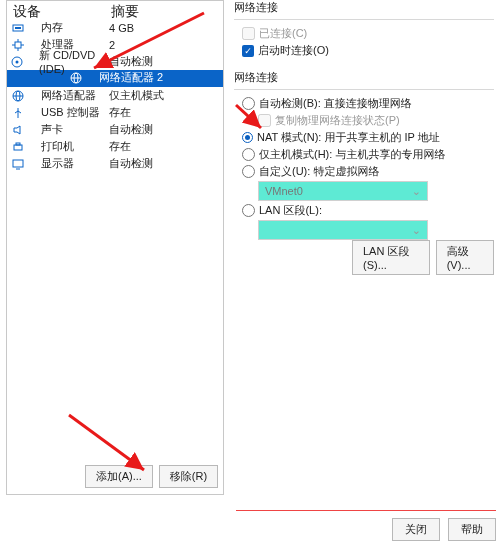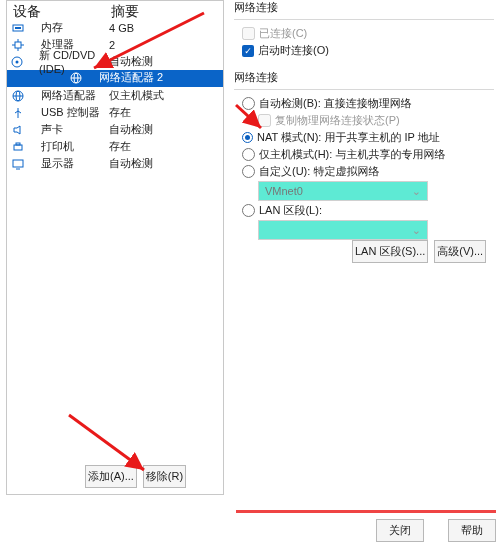--- a/index.html
+++ b/index.html
@@ -7,32 +7,32 @@
   .wrap { position: absolute; left: 6px; top: 0; width: 488px; height: 540px; }
   .left-pane { position: absolute; left: 0; top: 0; width: 218px; height: 495px; border: 1px solid #c8c8c8; background: #fff; }
   .hdr { display: flex; height: 18px; padding: 2px 6px; font-size: 14px; }
   .hdr .c1 { width: 98px; }
   .row { display: flex; align-items: center; height: 17px; padding-left: 4px; font-size: 11px; }
   .row .ic { width: 14px; height: 14px; display: flex; align-items: center; justify-content: center; margin-right: 2px; }
   .row .c1 { width: 96px; display: flex; align-items: center; gap: 14px; }
   .row .c2 { padding-left: 2px; }
   .row.sel { background: #0a64c8; color: #fff; flex-direction: column; }
   .btnbar { position: absolute; left: 78px; bottom: 6px; display: flex; gap: 6px; }
-  .btn { border: 1px solid #b8b8b8; background: #f5f5f5; padding: 3px 2px; font-size: 11px; cursor: default; }
+  .btn { border: 1px solid #b8b8b8; background: #f5f5f5; padding: 3px 10px; font-size: 11px; cursor: default; }
   .btn.wide { padding: 3px 12px; }
   .right-pane { position: absolute; left: 228px; top: 0; width: 260px; }
   .grp-title { font-size: 11px; margin-bottom: 4px; }
   .grp-line { border-top: 1px solid #d8d8d8; margin-bottom: 6px; }
   .opt { display: flex; align-items: center; margin: 2px 0 2px 8px; font-size: 11px; }
   .opt input { margin-right: 4px; }
   .subopt { margin-left: 24px; }
   .select { border: 1px solid #d0d0d0; background: #5eead4; width: 170px; height: 20px; display: flex; align-items: center; padding: 0 6px; font-size: 11px; color: #777; position: relative; }
   .select::after { content: "⌄"; position: absolute; right: 6px; color: #999; }
   .right-btns { position: absolute; left: 346px; top: 240px; display: flex; gap: 6px; }
-  .footer { position: absolute; left: 230px; top: 510px; width: 260px; height: 30px; display: flex; justify-content: flex-end; align-items: center; gap: 24px; border-top: 3px solid #ef4444; padding-top: 8px; }
+  .footer { position: absolute; left: 230px; top: 510px; width: 260px; height: 30px; display: flex; justify-content: flex-end; align-items: center; gap: 8px; border-top: 1px solid #ef4444; padding-top: 8px; }
   .arrow { position: absolute; z-index: 50; pointer-events: none; }
   svg.ic-svg { width: 12px; height: 12px; }
   .chk-blue { width: 12px; height: 12px; background:#0a5fc0; display:inline-flex; align-items:center; justify-content:center; color:#fff; font-size:9px; border-radius:2px; margin-right:4px; }
   .radio-blue { width:11px; height:11px; border:1px solid #0a5fc0; border-radius:50%; display:inline-flex; align-items:center; justify-content:center; margin-right:4px; }
   .radio-blue .dot { width:5px; height:5px; background:#0a5fc0; border-radius:50%; }
 </style>
 </head>
 <body>
 
 <div class="wrap">

